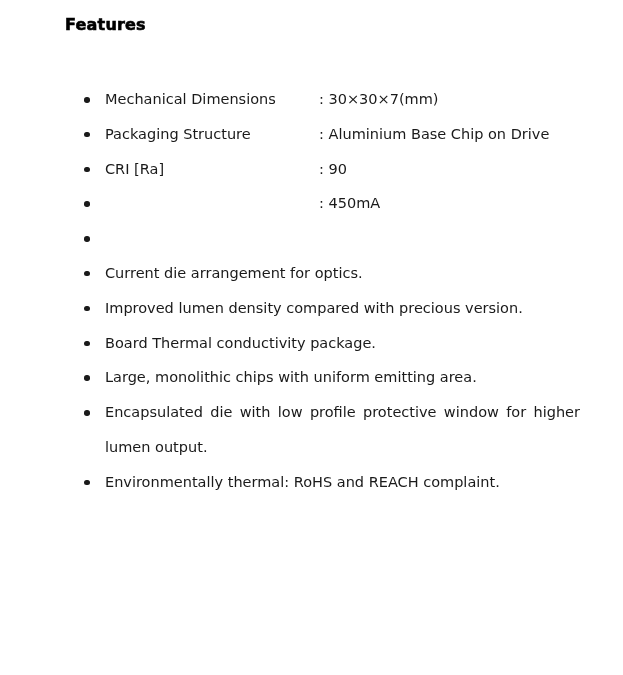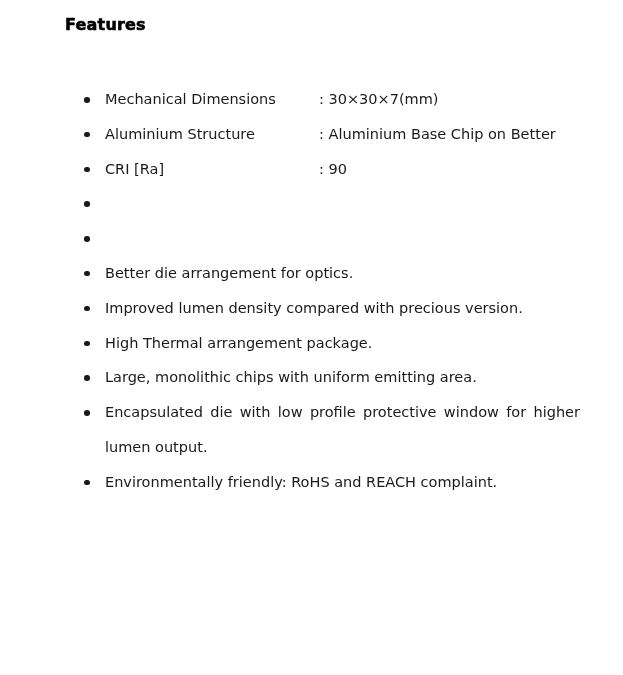--- a/index.html
+++ b/index.html
@@ -84,51 +84,52 @@
 <div class="title">Features</div>
 
 <ul class="list">
   <li class="item">
     <span class="bullet"></span>
     <span class="label">Mechanical Dimensions</span>
     <span class="value">: 30×30×7(mm)</span>
   </li>
   <li class="item">
     <span class="bullet"></span>
-    <span class="label">Aluminium Structure</span>
-    <span class="value">: Aluminium Base Chip on Better</span>
+    <span class="label">Packaging Structure</span>
+    <span class="value">: Aluminium Base Chip on Drive</span>
   </li>
   <li class="item">
     <span class="bullet"></span>
     <span class="label">CRI [Ra]</span>
     <span class="value">: 90</span>
   </li>
   <li class="item">
     <span class="bullet"></span>
+    <span class="value">: 450mA</span>
   </li>
   <li class="item">
     <span class="bullet"></span>
   </li>
   <li class="item">
     <span class="bullet"></span>
-    <span class="text">Better die arrangement for optics.</span>
+    <span class="text">Current die arrangement for optics.</span>
   </li>
   <li class="item">
     <span class="bullet"></span>
     <span class="text">Improved lumen density compared with precious version.</span>
   </li>
   <li class="item">
     <span class="bullet"></span>
-    <span class="text">High Thermal arrangement package.</span>
+    <span class="text">Board Thermal conductivity package.</span>
   </li>
   <li class="item">
     <span class="bullet"></span>
     <span class="text">Large, monolithic chips with uniform emitting area.</span>
   </li>
   <li class="item wrap">
     <span class="bullet"></span>
     <span class="text">Encapsulated die with low profile protective window for higher lumen output.</span>
   </li>
   <li class="item">
     <span class="bullet"></span>
-    <span class="text">Environmentally friendly: RoHS and REACH complaint.</span>
+    <span class="text">Environmentally thermal: RoHS and REACH complaint.</span>
   </li>
 </ul>
 
 </body></html>

